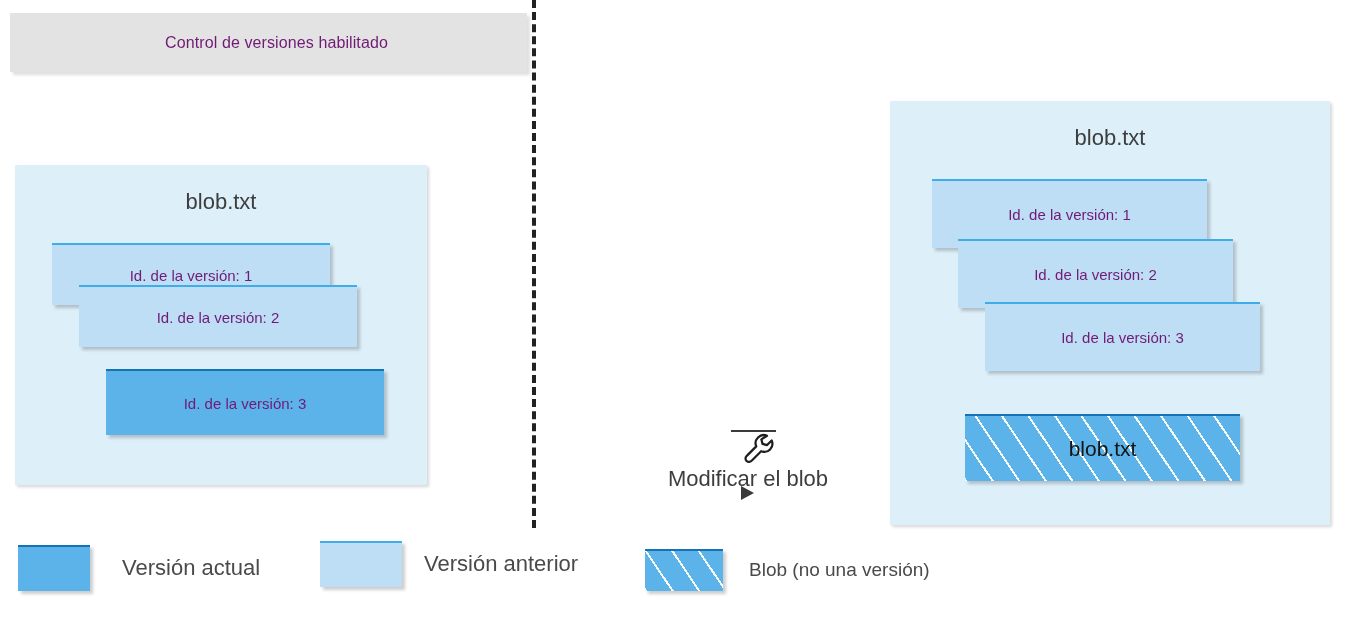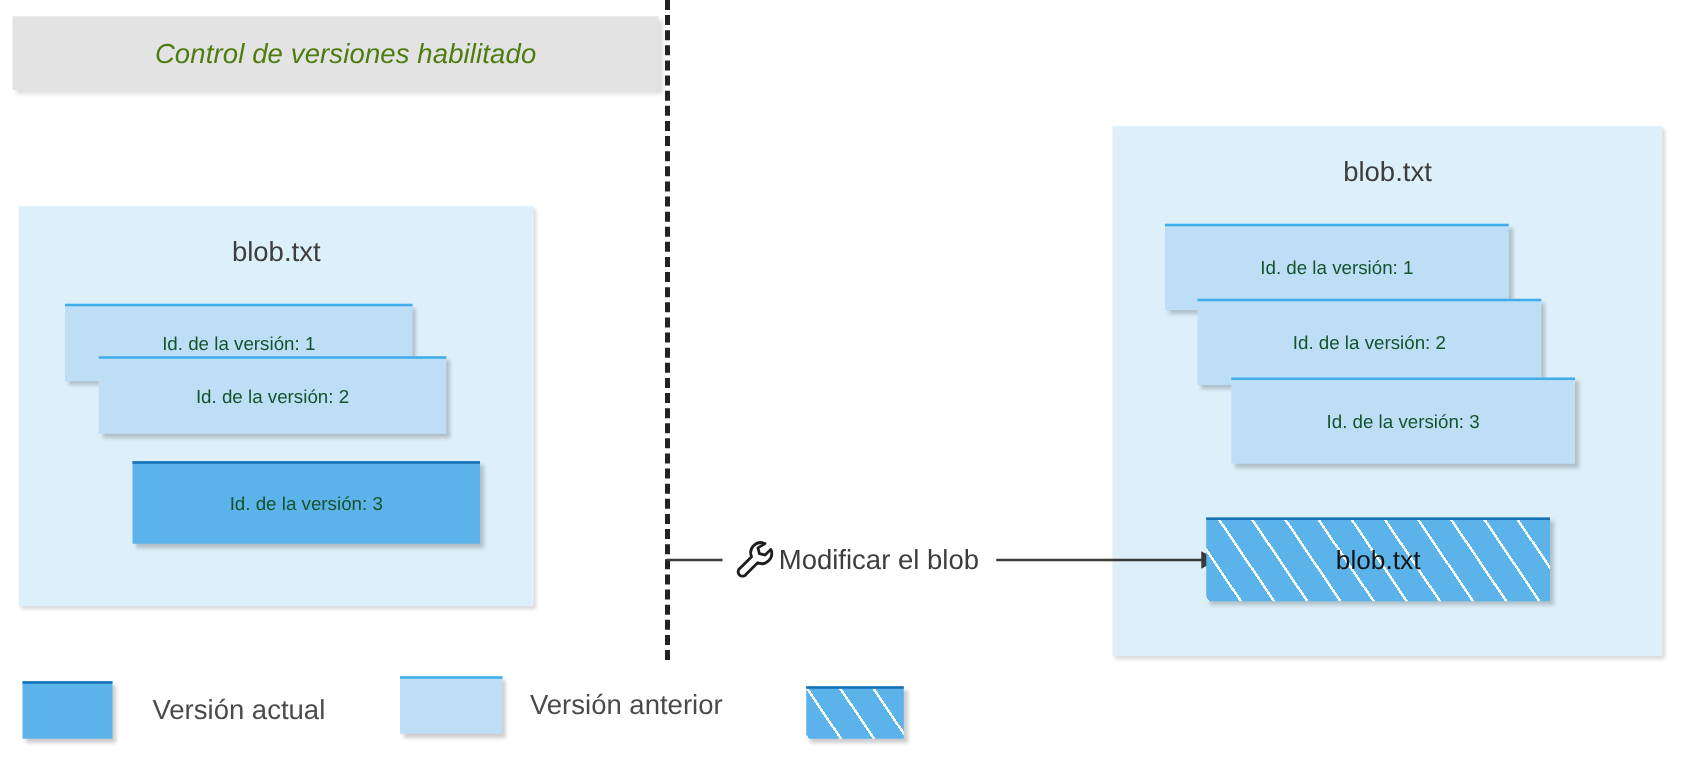--- a/index.html
+++ b/index.html
@@ -25,25 +25,24 @@
   .header-band {
     position: absolute;
     background: #e3e3e3;
     box-shadow: 3px 3px 3px rgba(0,0,0,0.13);
     display: flex;
     align-items: center;
     justify-content: center;
     box-sizing: border-box;
   }
   .header-band .hdr-text {
-    font-size: 22px;
-    color: #4d7c0f;
+    font-size: 16px;
+    color: #701a75;
     white-space: nowrap;
     letter-spacing: 0.1px;
-    font-style: italic;
   }
   #header-left  { left: 10px;  top: 13px; width: 517px; height: 59px; }
   #header-left .hdr-text { transform: translateX(8px); }
   #header-right { left: 540px; top: 13px; width: 792px; height: 59px; }
 
   
   #divider {
     position: absolute;
     left: 532px;
     top: 0px;
@@ -74,21 +73,21 @@
   #panel-right .panel-title { top: 24px; }
 
   
   .version-card {
     position: absolute;
     box-sizing: border-box;
     display: flex;
     align-items: center;
     justify-content: center;
     font-size: 15px;
-    color: #14532d;
+    color: #701a75;
     box-shadow: 3px 3px 3px rgba(0,0,0,0.20);
     white-space: nowrap;
   }
   .version-card.prev {
     background: #bedef6;
     border-top: 2px solid #3fadea;
   }
   .version-card.current {
     background: #5bb3ea;
     border-top: 2px solid #1572b5;
@@ -135,20 +134,21 @@
 
   
   #modify-row {
     position: absolute;
     left: 533px;
     top: 430px;
     width: 440px;
     height: 36px;
     display: flex;
     align-items: center;
+    flex-direction: column;
   }
   .conn-line {
     height: 0;
     border-top: 2px solid #3a3a3a;
   }
   #conn-left-line { width: 45px; }
   #wrench-icon {
     width: 34px;
     height: 34px;
     margin-left: 7px;
@@ -294,16 +294,17 @@
     <div class="legend-item" id="legend-item-0">
       <span class="legend-swatch current"></span>
       <span class="legend-label">Versión actual</span>
     </div>
     <div class="legend-item" id="legend-item-1">
       <span class="legend-swatch prev"></span>
       <span class="legend-label">Versión anterior</span>
     </div>
     <div class="legend-item" id="legend-item-2">
       <span class="legend-swatch hatched"></span>
+      <span class="legend-label">Blob (no una versión)</span>
     </div>
   </div>
 
 </div>
 
 </body></html>

